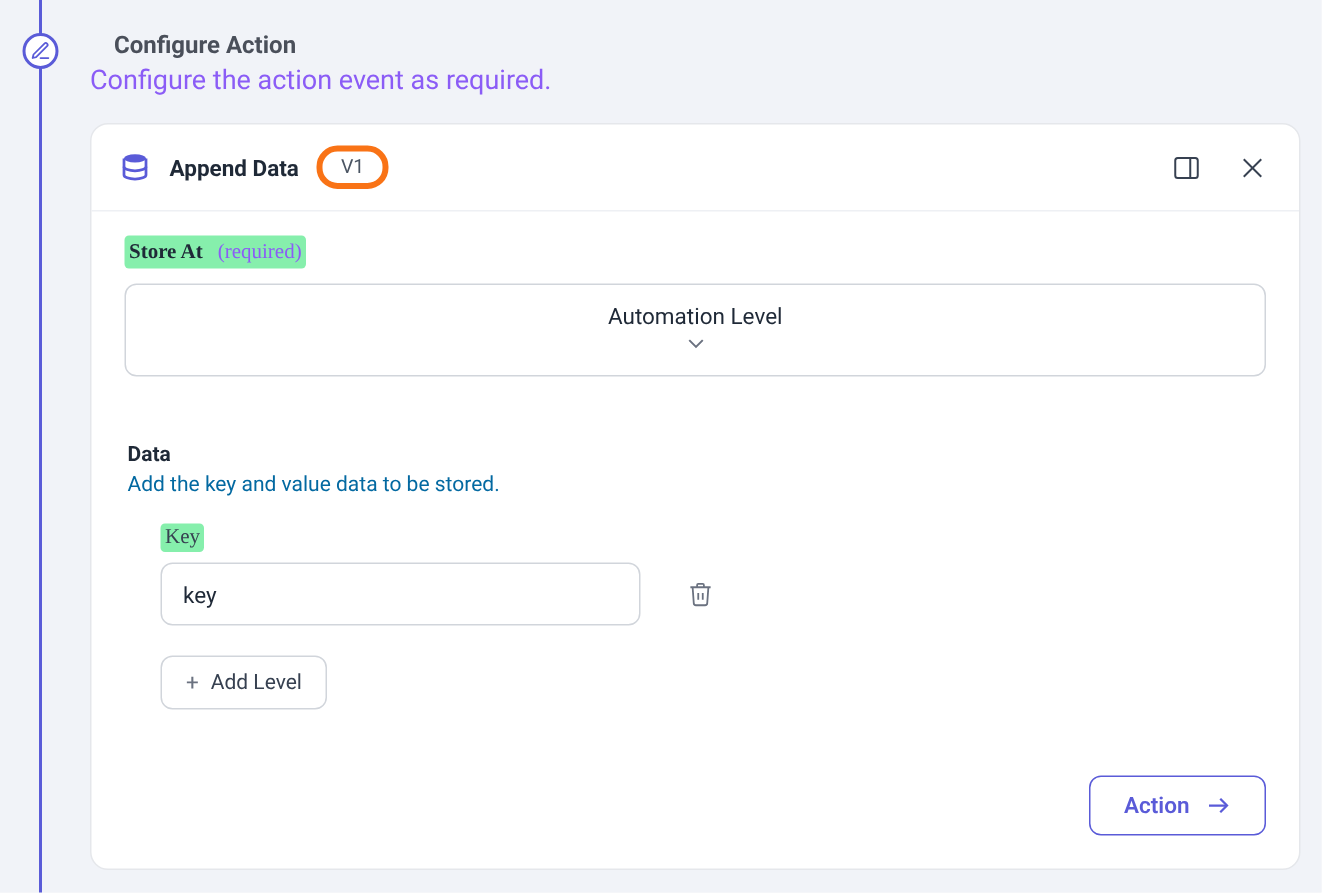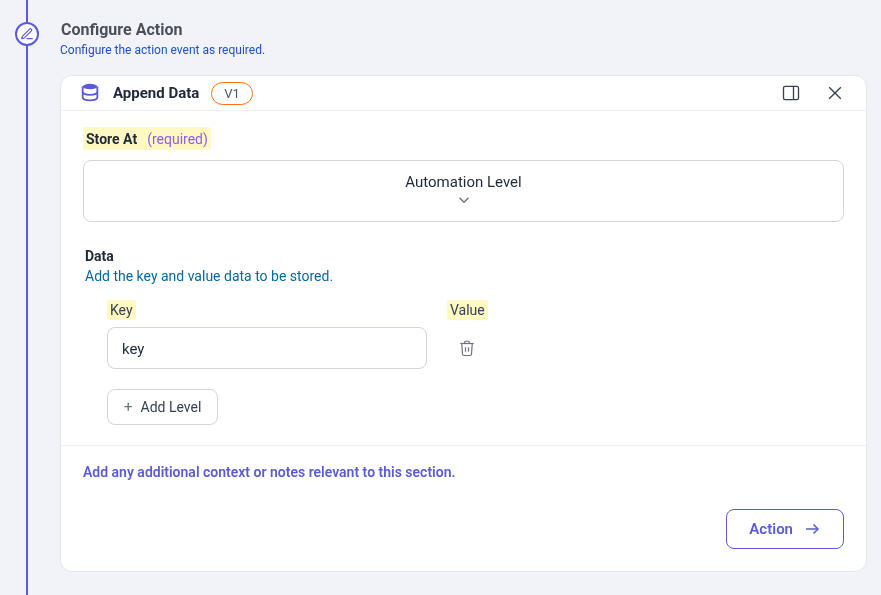--- a/index.html
+++ b/index.html
@@ -1,41 +1,41 @@
 <!DOCTYPE html>
 <html><head>
 <meta charset="utf-8">
 <style>
   html,body{margin:0;padding:0;width:881px;height:595px;background:#f1f3f8;font-family:-apple-system,BlinkMacSystemFont,"Segoe UI",Roboto,"Helvetica Neue",Arial,sans-serif;}
   *{box-sizing:border-box;}
   .timeline{position:absolute;left:26px;top:0;bottom:0;width:2px;background:#5a5bd8;}
   .node{position:absolute;left:15px;top:22px;width:24px;height:24px;border-radius:50%;background:#fff;border:2px solid #5a5bd8;display:flex;align-items:center;justify-content:center;}
   .node svg{width:14px;height:14px;stroke:#5a5bd8;}
   .content{position:absolute;left:60px;right:14px;top:20px;}
-  .hdr-title{font-size:16px;font-weight:700;color:#4a4f5a;margin:0 1px 4px;}
-  .hdr-sub{font-size:12px;color:#1d4ed8;margin:0 0 18px;}
+  .hdr-title{font-size:16px;font-weight:700;color:#4a4f5a;margin:0 16px 4px;}
+  .hdr-sub{font-size:18px;color:#8b5cf6;margin:0 0 18px;}
   .card{background:#fff;border:1px solid #e5e7eb;border-radius:12px;}
-  .card-head{display:flex;align-items:center;padding:4px 18px;border-bottom:1px solid #eef0f4;}
+  .card-head{display:flex;align-items:center;padding:14px 18px;border-bottom:1px solid #eef0f4;}
   .db-icon{width:22px;height:22px;display:flex;align-items:center;justify-content:center;margin-right:12px;}
   .db-icon svg{width:22px;height:22px;}
   .card-title{font-size:15px;font-weight:700;color:#1f2937;}
-  .ver-badge{margin-left:12px;font-size:13px;color:#4b5563;border:1px solid #f97316;border-radius:14px;padding:3px 12px;}
+  .ver-badge{margin-left:12px;font-size:13px;color:#4b5563;border:4px solid #f97316;border-radius:14px;padding:3px 12px;}
   .head-spacer{flex:1;}
   .hbtn{width:26px;height:26px;display:flex;align-items:center;justify-content:center;cursor:pointer;color:#374151;margin-left:18px;}
   .hbtn svg{width:20px;height:20px;stroke:currentColor;fill:none;stroke-width:1.6;}
   .instr{padding:14px 22px 14px;border-bottom:1px solid #eef0f4;font-size:14px;color:#374151;}
   .instr a{color:#5a5bd8;text-decoration:none;}
   .form-area{padding:16px 22px 8px;}
   .lbl-row{display:flex;align-items:center;margin-bottom:10px;}
-  .hl{background:#fef9c3;border-radius:3px;padding:2px 3px;}
+  .hl{background:#86efac;border-radius:3px;padding:2px 3px;font-family:Liberation Serif, serif;}
   .lbl-strong{font-size:14px;font-weight:700;color:#1f2937;}
   .lbl-req{font-size:14px;color:#8b5cf6;margin-left:6px;}
   .select-box{border:1px solid #d1d5db;border-radius:8px;padding:12px 16px;display:flex;align-items:center;justify-content:space-between;font-size:15px;color:#1f2937;cursor:pointer;flex-direction:column;}
   .select-box svg{width:18px;height:18px;stroke:#6b7280;fill:none;stroke-width:1.8;}
-  .data-block{padding-left:2px;margin-top:26px;}
+  .data-block{padding-left:2px;margin-top:44px;}
   .data-desc{font-size:14px;color:#0369a1;margin:4px 0 16px;}
   .pair-head{display:flex;padding-left:22px;gap:20px;margin-bottom:8px;}
   .col{flex:1;max-width:340px;}
   .col-lbl{font-size:14px;color:#374151;}
   .pair-row{display:flex;align-items:center;padding-left:22px;gap:20px;}
   .input-box{border:1px solid #d1d5db;border-radius:8px;padding:10px 14px;font-size:15px;color:#1f2937;height:42px;line-height:22px;}
   .col.key{flex:0 0 320px;max-width:320px;}
   .col.val{flex:0 0 340px;max-width:340px;}
   .trash{width:28px;height:28px;display:flex;align-items:center;justify-content:center;cursor:pointer;color:#6b7280;margin-left:6px;}
   .trash svg{width:18px;height:18px;stroke:currentColor;fill:none;stroke-width:1.6;}
@@ -102,21 +102,20 @@
             <polyline points="6 9 12 15 18 9"></polyline>
           </svg>
       </div>
 
       <div class="data-block">
         <div class="lbl-strong">Data</div>
         <div class="data-desc">Add the key and value data to be stored.</div>
 
         <div class="pair-head">
           <div class="col key"><span class="hl col-lbl">Key</span></div>
-          <div class="col val"><span class="hl col-lbl">Value</span></div>
         </div>
 
         <div class="pair-row">
           <div class="col key">
               <div class="input-box">key</div>
             </div>
           <span class="trash">
             <svg viewBox="0 0 24 24">
                 <polyline points="3 6 5 6 21 6"></polyline>
                 <path d="M19 6l-1 14a2 2 0 0 1-2 2H8a2 2 0 0 1-2-2L5 6"></path>
@@ -127,23 +126,20 @@
           </span>
         </div>
 
         <div class="add-btn">
           <span class="plus">+</span>
           <span>Add Level</span>
         </div>
       </div>
     </div>
 
-    <div class="notes-bar">
-      <a href="#">Add any additional context or notes relevant to this section.</a>
-    </div>
 
     <div class="footer">
       <div class="proceed">
         <span>Action</span>
         <svg viewBox="0 0 24 24">
             <line x1="4" y1="12" x2="20" y2="12"></line>
             <polyline points="14 6 20 12 14 18"></polyline>
           </svg>
       </div>
     </div>

